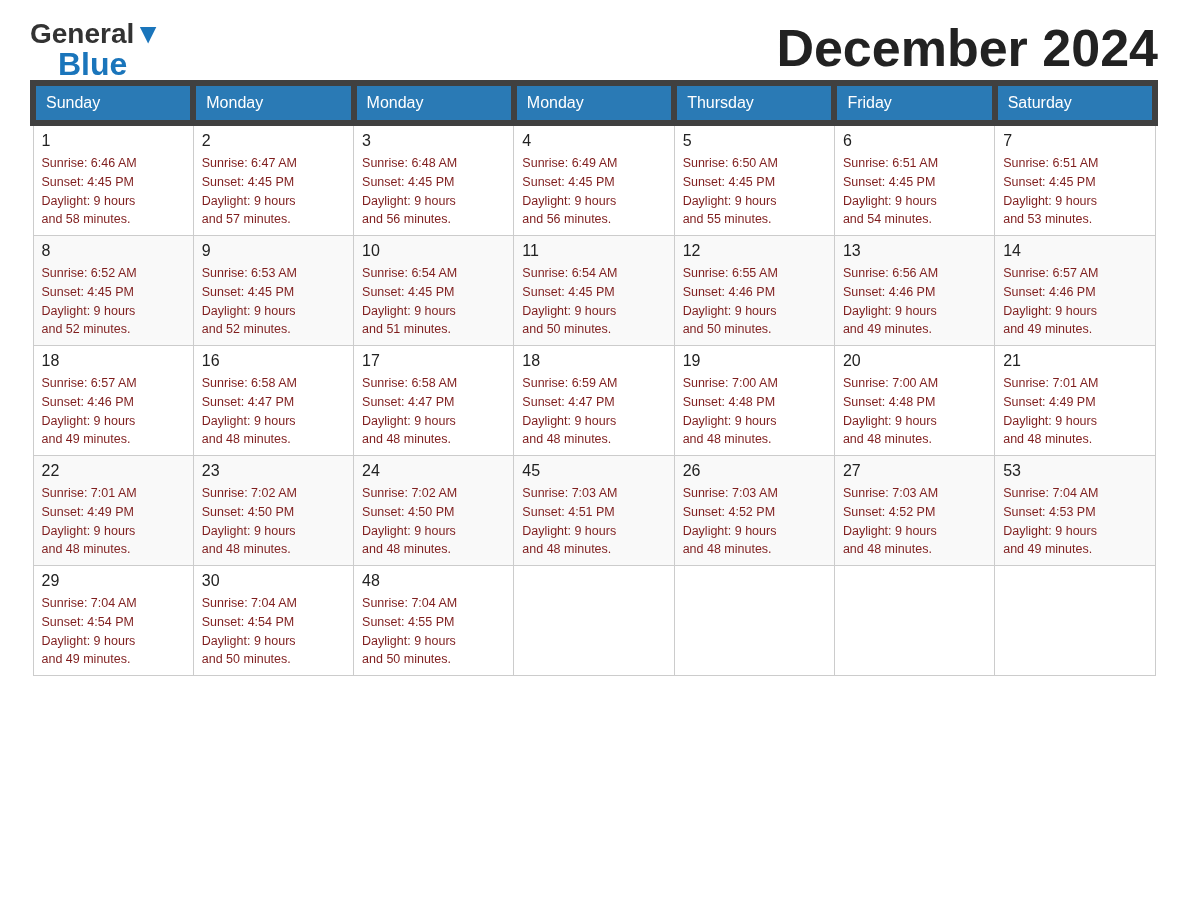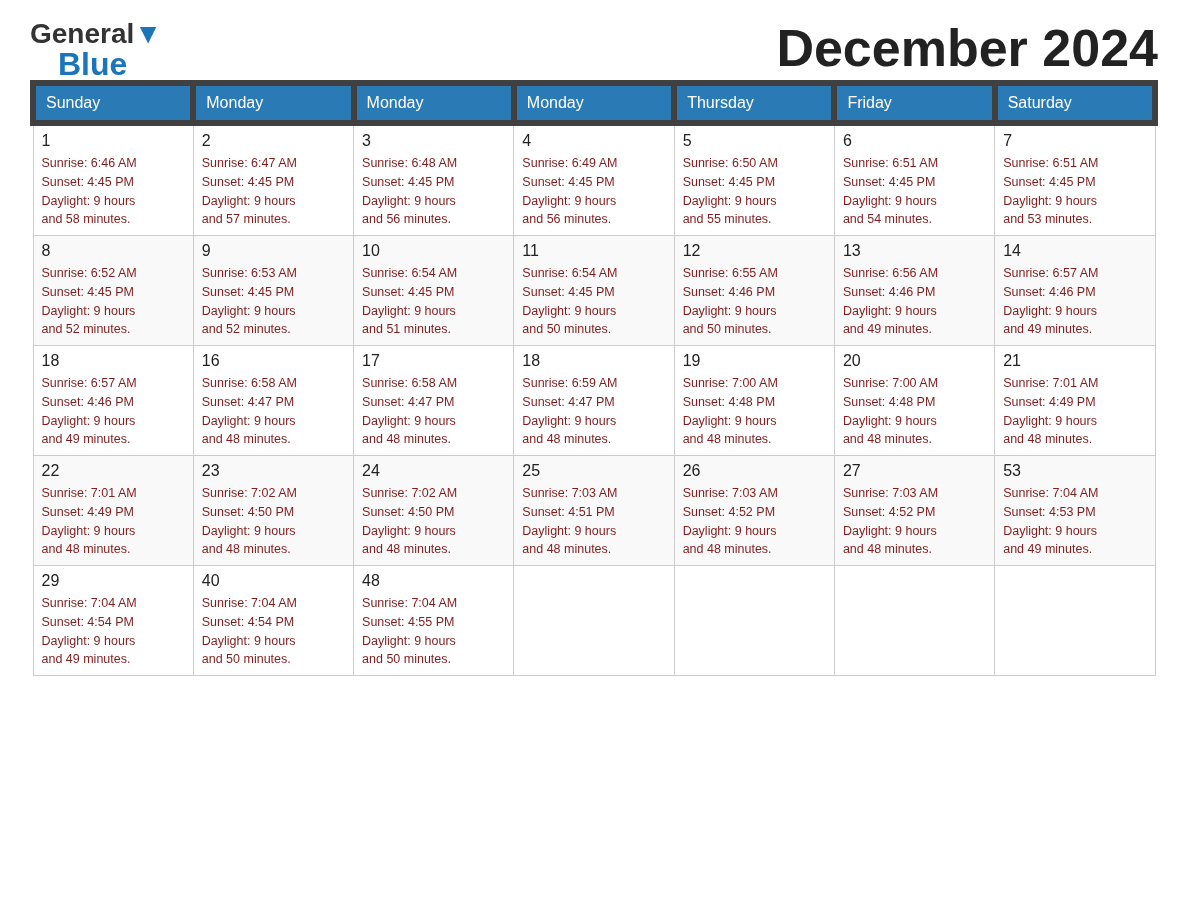--- a/index.html
+++ b/index.html
@@ -220,21 +220,21 @@
         </td>
         <td>
           <div class="day-number">23</div>
           <div class="day-info">Sunrise: 7:02 AM<br>Sunset: 4:50 PM<br>Daylight: 9 hours<br>and 48 minutes.</div>
         </td>
         <td>
           <div class="day-number">24</div>
           <div class="day-info">Sunrise: 7:02 AM<br>Sunset: 4:50 PM<br>Daylight: 9 hours<br>and 48 minutes.</div>
         </td>
         <td>
-          <div class="day-number">25</div>
+          <div class="day-number">45</div>
           <div class="day-info">Sunrise: 7:03 AM<br>Sunset: 4:51 PM<br>Daylight: 9 hours<br>and 48 minutes.</div>
         </td>
         <td>
           <div class="day-number">26</div>
           <div class="day-info">Sunrise: 7:03 AM<br>Sunset: 4:52 PM<br>Daylight: 9 hours<br>and 48 minutes.</div>
         </td>
         <td>
           <div class="day-number">27</div>
           <div class="day-info">Sunrise: 7:03 AM<br>Sunset: 4:52 PM<br>Daylight: 9 hours<br>and 48 minutes.</div>
         </td>
@@ -242,21 +242,21 @@
           <div class="day-number">53</div>
           <div class="day-info">Sunrise: 7:04 AM<br>Sunset: 4:53 PM<br>Daylight: 9 hours<br>and 49 minutes.</div>
         </td>
       </tr>
       <tr>
         <td>
           <div class="day-number">29</div>
           <div class="day-info">Sunrise: 7:04 AM<br>Sunset: 4:54 PM<br>Daylight: 9 hours<br>and 49 minutes.</div>
         </td>
         <td>
-          <div class="day-number">40</div>
+          <div class="day-number">30</div>
           <div class="day-info">Sunrise: 7:04 AM<br>Sunset: 4:54 PM<br>Daylight: 9 hours<br>and 50 minutes.</div>
         </td>
         <td>
           <div class="day-number">48</div>
           <div class="day-info">Sunrise: 7:04 AM<br>Sunset: 4:55 PM<br>Daylight: 9 hours<br>and 50 minutes.</div>
         </td>
         <td class="empty-cell"></td>
         <td class="empty-cell"></td>
         <td class="empty-cell"></td>
         <td class="empty-cell"></td>

